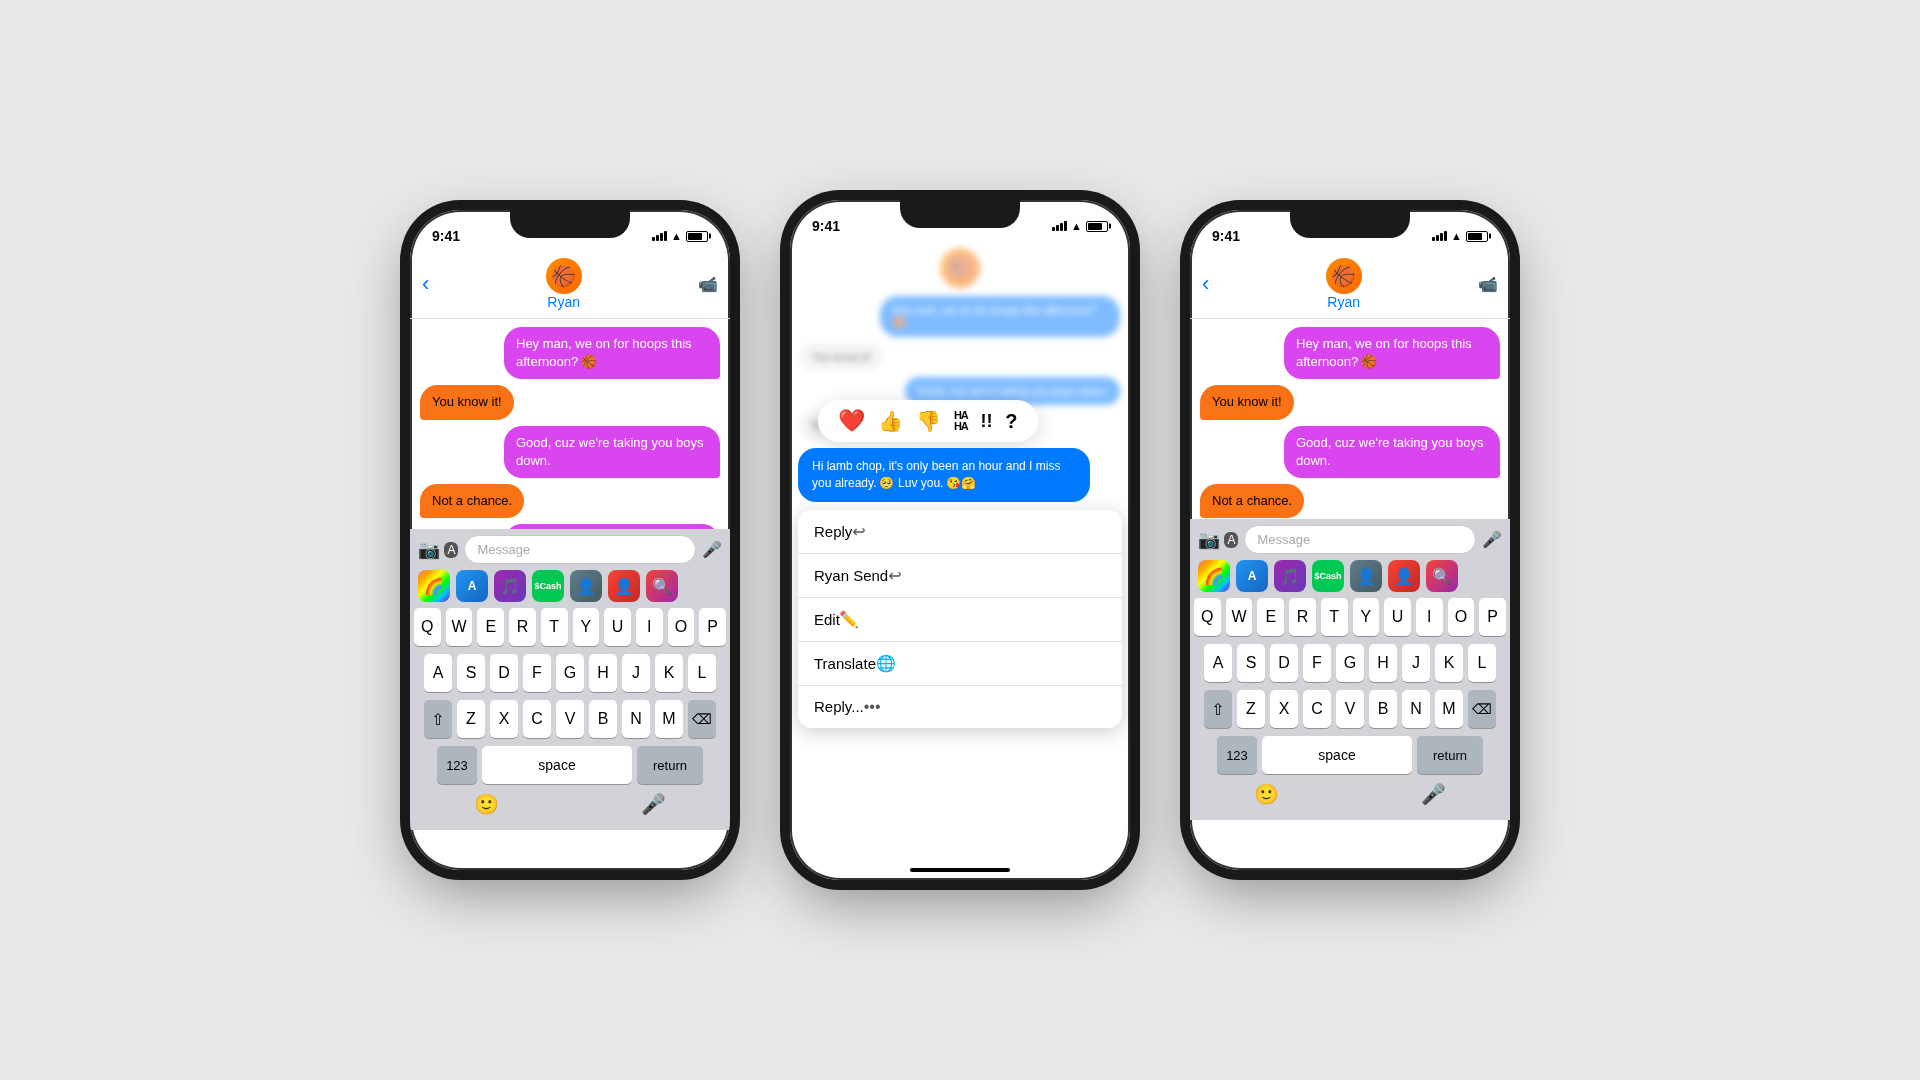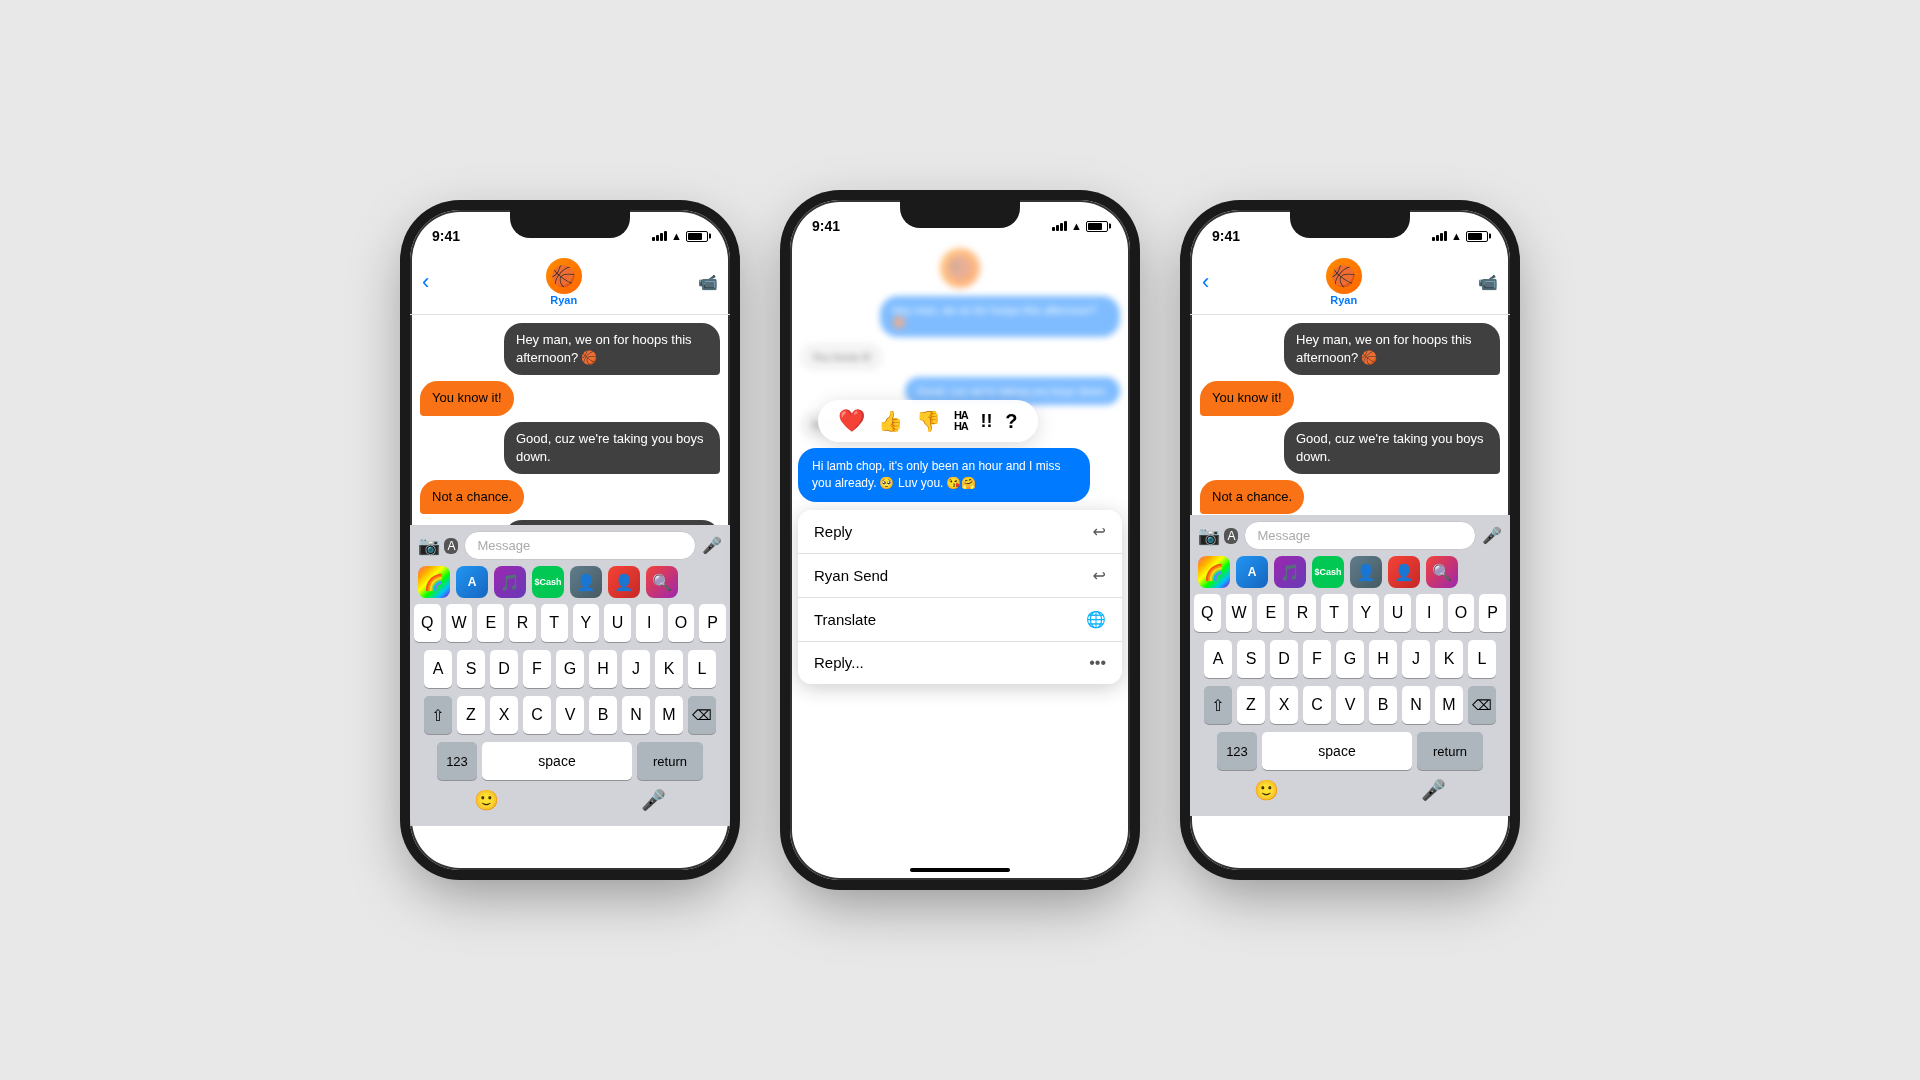--- a/index.html
+++ b/index.html
@@ -91,21 +91,21 @@
     }
     .nav-back { color: #007AFF; font-size: 22px; font-weight: 300; cursor: pointer; }
     .nav-center { display: flex; flex-direction: column; align-items: center; }
     .nav-avatar {
       width: 36px; height: 36px;
       border-radius: 50%;
       background: linear-gradient(135deg, #ff8c00, #ff6600);
       display: flex; align-items: center; justify-content: center;
       font-size: 20px;
     }
-    .nav-name { font-size: 11px; font-weight: 700; color: #007AFF; }
+    .nav-name { font-size: 14px; font-weight: 400; color: #007AFF; }
     .nav-video { color: #007AFF; font-size: 16px; }
 
     
     .messages-area {
       flex: 1;
       overflow: hidden;
       padding: 8px 10px;
       display: flex;
       flex-direction: column;
       gap: 6px;
@@ -117,21 +117,21 @@
     .bubble-row.received { justify-content: flex-start; }
 
     .bubble {
       max-width: 72%;
       padding: 8px 12px;
       border-radius: 18px;
       font-size: 13px;
       line-height: 1.4;
       word-wrap: break-word;
     }
-    .bubble.sent { background: #404040; color: #fff; border-bottom-right-radius: 4px; }
+    .bubble.sent { background: #d946ef; color: #fff; border-bottom-right-radius: 4px; }
     .bubble.received { background: #f97316; color: #000; border-bottom-left-radius: 4px; }
 
     
     .keyboard-area {
       background: #d1d3d9;
       padding: 6px 4px 4px;
     }
 
     .message-input-row {
       display: flex;
@@ -251,21 +251,21 @@
 
     .context-menu {
       background: rgba(255,255,255,0.95);
       border-radius: 14px;
       overflow: hidden;
       box-shadow: 0 4px 20px rgba(0,0,0,0.2);
     }
     .menu-item {
       display: flex;
       align-items: center;
-      justify-content: space-between;
+      justify-content: flex-start;
       padding: 12px 16px;
       font-size: 15px;
       color: #000;
       border-bottom: 0.5px solid #e0e0e0;
       cursor: pointer;
     }
     .menu-item:last-child { border-bottom: none; }
     .menu-item-icon { font-size: 16px; color: #555; }
   </style>
 </head>
@@ -437,20 +437,24 @@
     <div class="context-menu">
       <div class="menu-item">
         <span>Reply</span>
         <span class="menu-item-icon">↩</span>
       </div>
       <div class="menu-item">
         <span>Ryan Send</span>
         <span class="menu-item-icon">↩</span>
       </div>
       <div class="menu-item">
+        <span>Edit</span>
+        <span class="menu-item-icon">✏️</span>
+      </div>
+      <div class="menu-item">
         <span>Translate</span>
         <span class="menu-item-icon">🌐</span>
       </div>
       <div class="menu-item">
         <span>Reply...</span>
         <span class="menu-item-icon">•••</span>
       </div>
     </div>
   </div>
 

